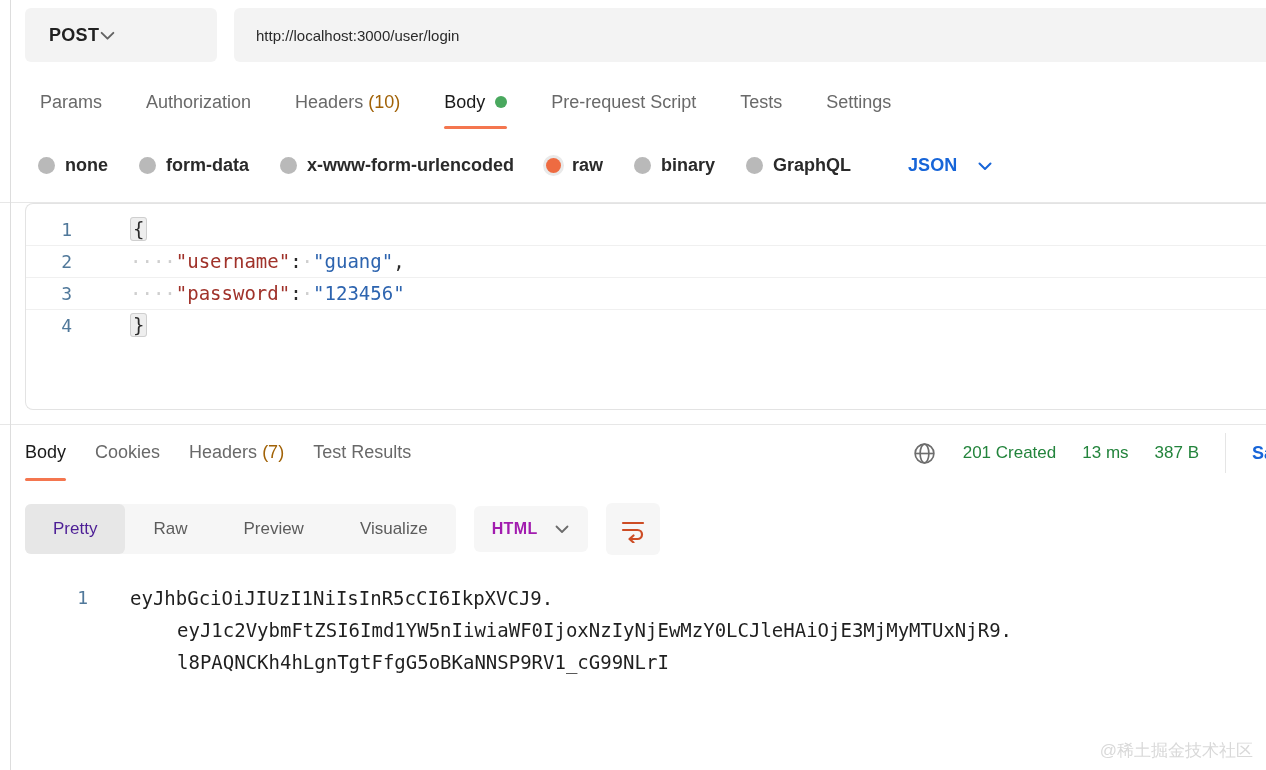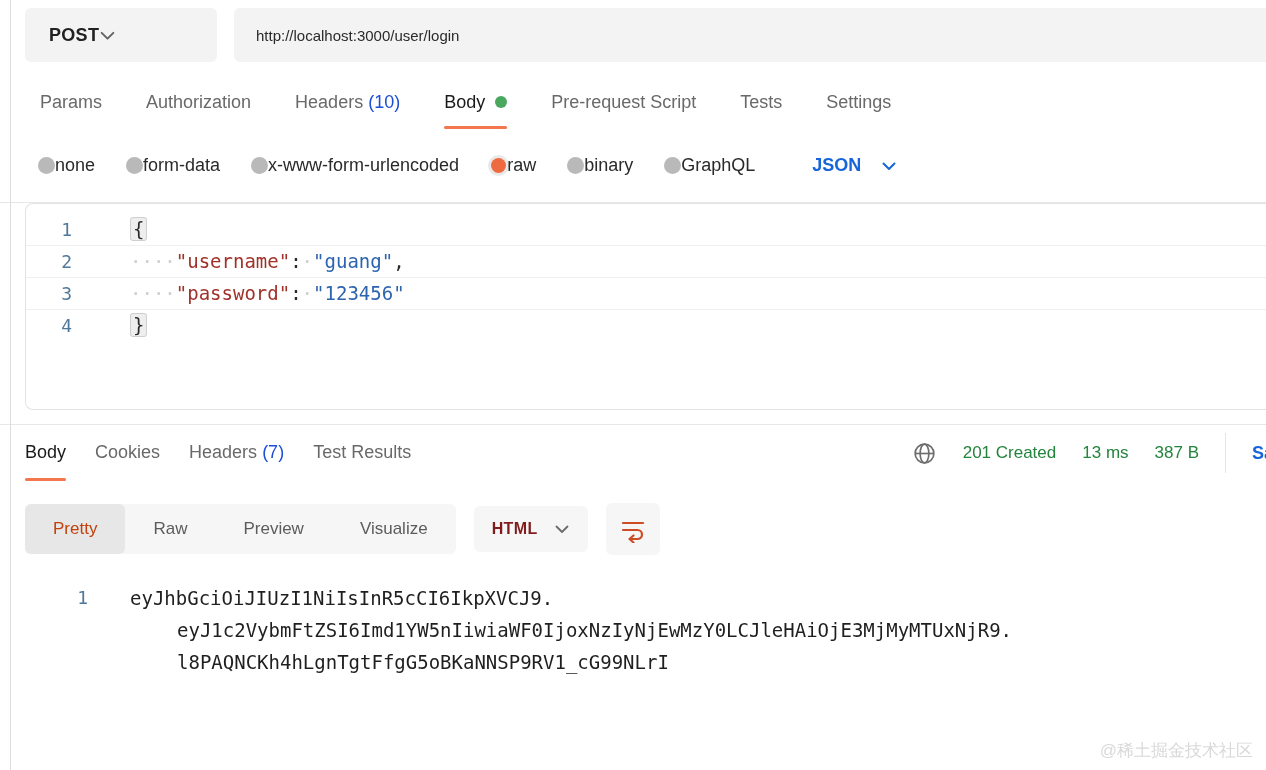--- a/index.html
+++ b/index.html
@@ -18,28 +18,28 @@
     padding:0 20px 0 24px; font-size:18px; font-weight:700; letter-spacing:.3px; cursor:pointer;
   }
   .url-field {
     background:#f3f3f3; border-radius:6px 0 0 6px; flex:1; margin-left:17px;
     display:flex; align-items:center; padding-left:22px; font-size:15px; color:#2a2a2a;
   }
 
   
   .req-tabs { display:flex; gap:44px; margin:30px 0 0 40px; font-size:18px; color:#696969; }
   .tab { position:relative; padding-bottom:16px; cursor:pointer; white-space:nowrap; }
-  .tab .count { color:#1d4ed8; }
+  .tab .count { color:#a16207; }
   .tab.active { color:#1a1a1a; }
   .tab-underline { position:absolute; left:0; right:0; bottom:0; height:3px; background:#f4764f; border-radius:2px; }
   .green-dot { display:inline-block; width:12px; height:12px; border-radius:50%; background:#49a85e; margin-left:10px; }
 
   
   .radio-row { display:flex; align-items:center; gap:31px; margin:26px 0 0 38px; font-size:18px; color:#2a2a2a; }
-  .radio { display:flex; align-items:center; cursor:pointer; }
+  .radio { display:flex; align-items:center; gap:10px; cursor:pointer;font-weight:bold; }
   .radio-dot { width:17px; height:17px; border-radius:50%; background:#b9b9b9; flex-shrink:0; }
   .radio.selected .radio-dot { background:#ee6b41; box-shadow:0 0 0 3px #e9e9e9; width:15px; height:15px; margin:0 1px; }
   .json-select { display:flex; align-items:center; gap:20px; margin-left:26px; color:#1765d8; font-weight:700; font-size:18px; cursor:pointer; }
 
   .divider { height:1px; background:#e7e7e7; }
   .divider.top-ed { margin-top:26px; }
   .divider.below-ed { margin-top:14px; }
 
   
   .editor {
@@ -62,22 +62,22 @@
   .res-tabs { display:flex; gap:29px; font-size:18px; color:#696969; }
   .res-tabs .tab { padding:16px 0 18px; }
   .status-group { margin-left:auto; display:flex; align-items:center; gap:26px; align-self:center; flex-shrink:0; color:#23843c; font-size:17px; white-space:nowrap; }
   .vdivider { width:1px; height:40px; background:#e5e5e5; }
   .save-link { color:#1765d8; font-weight:700; font-size:18px; width:14px; overflow:hidden; white-space:nowrap; cursor:pointer; }
 
   
   .view-controls { display:flex; align-items:center; margin:22px 0 0 25px; }
   .segmented { display:flex; background:#f6f6f6; border-radius:6px; font-size:17px; color:#5c5c5c; }
   .segment { padding:15px 28px; cursor:pointer; }
-  .segment.active { background:#e7e7e7; border-radius:6px; color:#c2410c; }
-  .lang-btn { margin-left:18px; background:#f6f6f6; border-radius:6px; padding:14px 18px; display:flex; align-items:center; gap:16px; color:#7f1d1d; font-weight:700; font-size:16px; letter-spacing:.4px; cursor:pointer; }
+  .segment.active { background:#e7e7e7; border-radius:6px; color:#4c1d95; }
+  .lang-btn { margin-left:18px; background:#f6f6f6; border-radius:6px; padding:14px 18px; display:flex; align-items:center; gap:16px; color:#a21caf; font-weight:700; font-size:16px; letter-spacing:.4px; cursor:pointer; }
   .wrap-btn { margin-left:18px; background:#f6f6f6; border-radius:6px; width:54px; height:52px; display:flex; align-items:center; justify-content:center; cursor:pointer; }
 
   
   .response-body { display:flex; margin:27px 0 0 25px; font-family:"DejaVu Sans Mono", monospace; font-size:19px; line-height:32px; color:#1f1f1f; }
   .res-gutter { width:63px; text-align:right; color:#50789a; font-size:18px; flex-shrink:0; }
   .res-code { margin-left:42px; }
   .res-code .cont { margin-left:47px; }
 
   .watermark { position:absolute; right:13px; bottom:8px; color:#d9d9d9; font-size:17px; }
 

